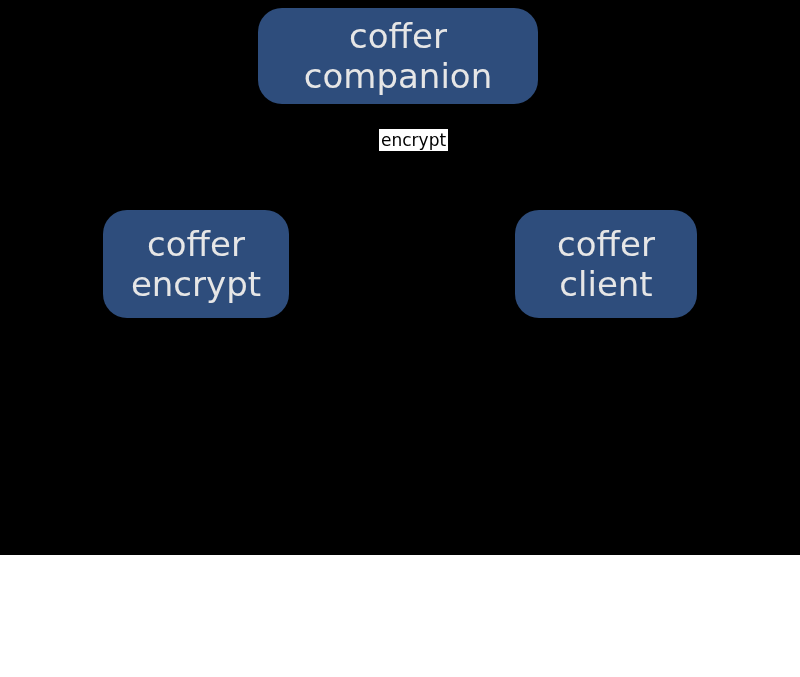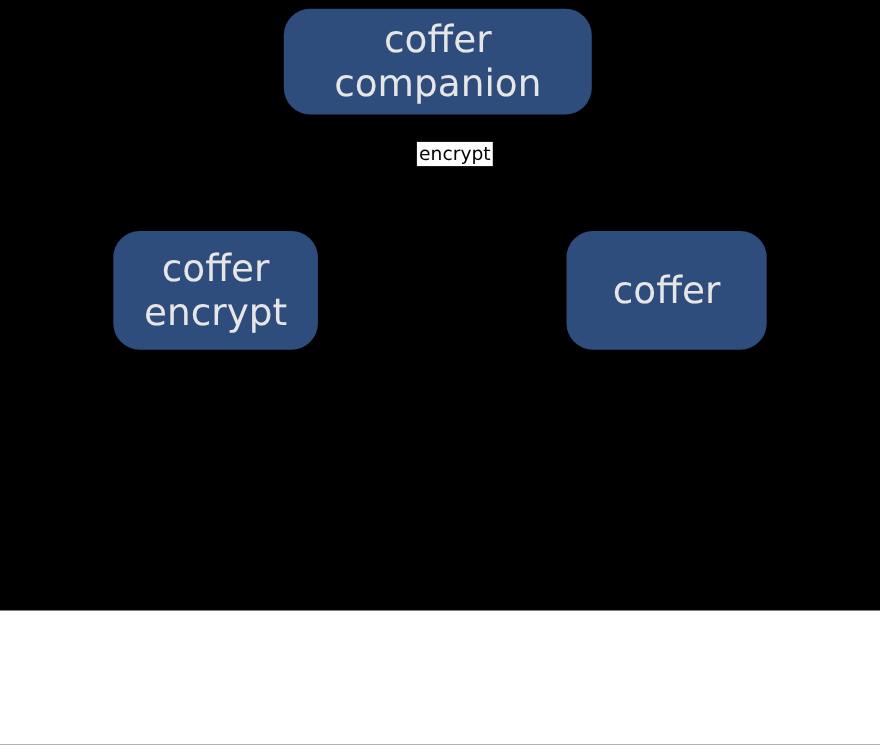--- a/index.html
+++ b/index.html
@@ -70,15 +70,16 @@
 
   <div class="edge-label">encrypt</div>
 
   <div class="node node-server">
     <span>coffer</span>
     <span>encrypt</span>
   </div>
 
   <div class="node node-client">
     <span>coffer</span>
+    <span>client</span>
   </div>
 
 </div>
 
 </body></html>

